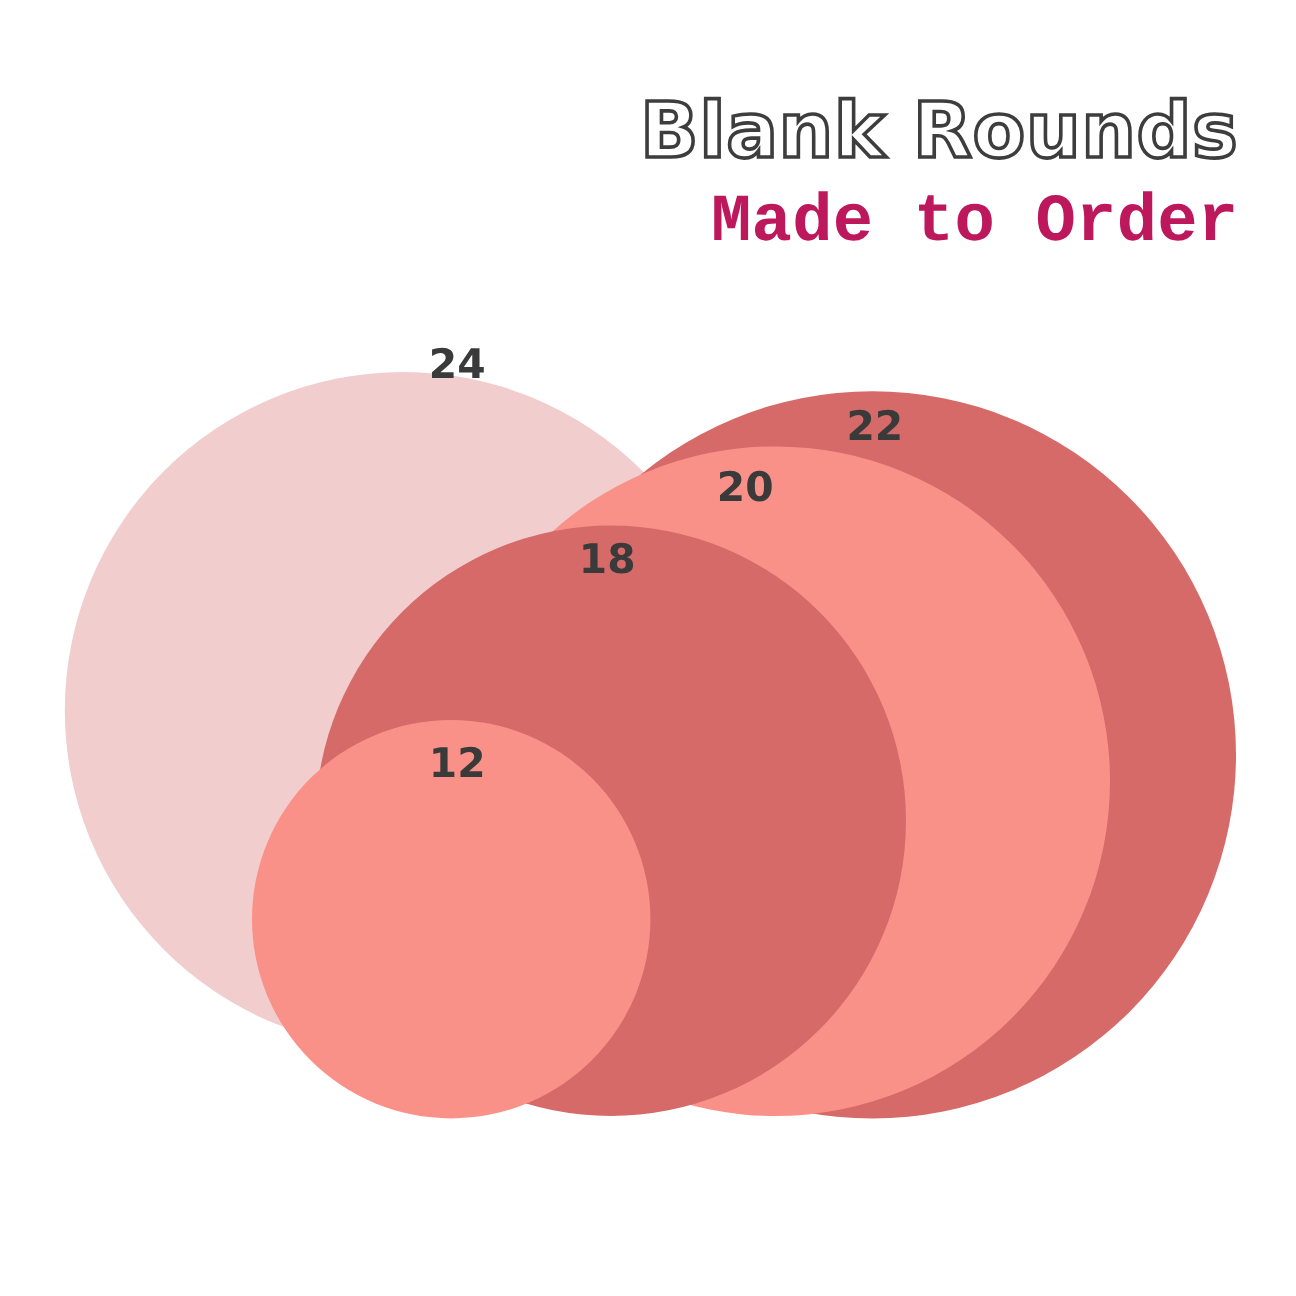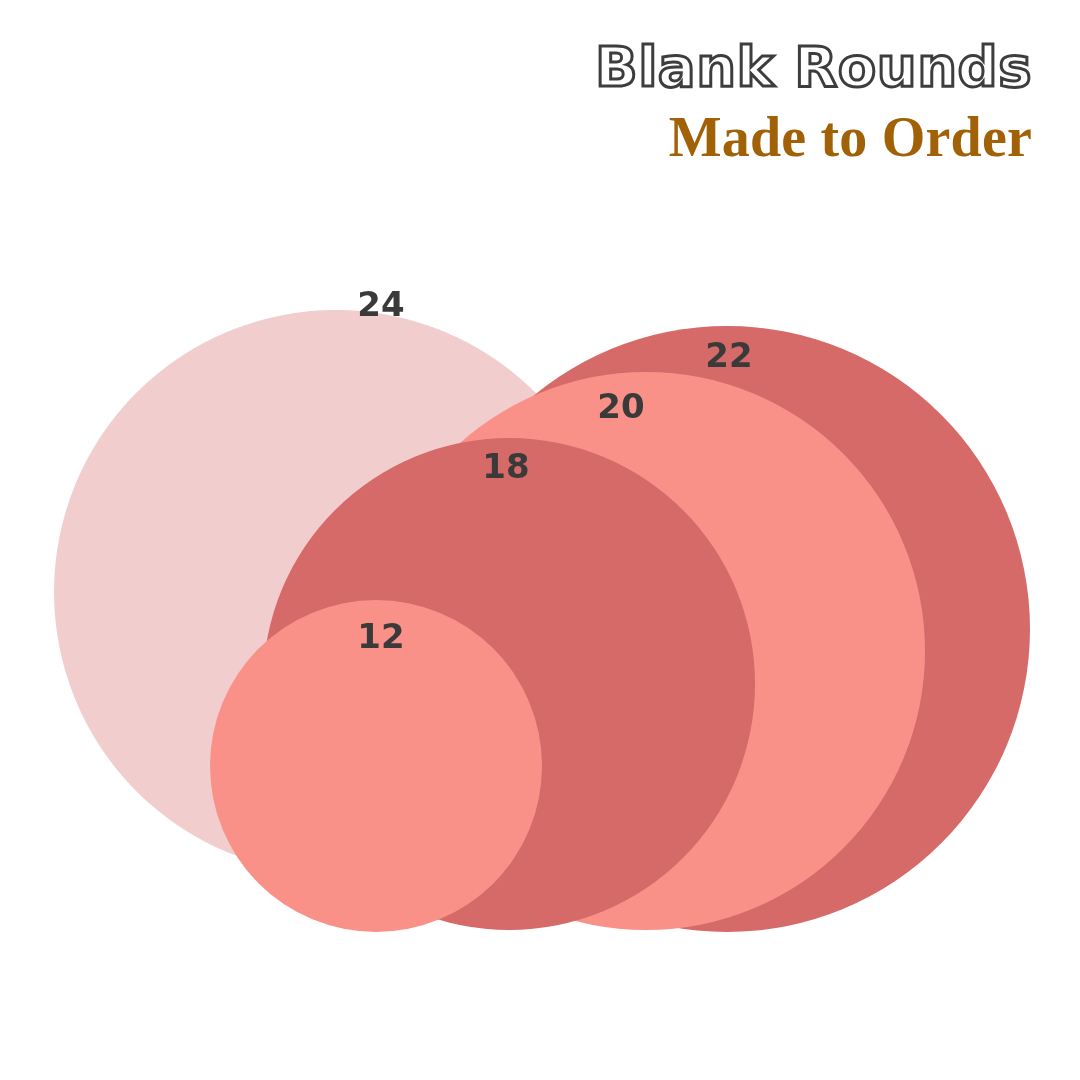--- a/index.html
+++ b/index.html
@@ -29,41 +29,42 @@
     position: absolute;
     top: 38px;
     right: 48px;
     text-align: right;
     line-height: 1;
     user-select: none;
   }
 
   .title-outline {
     display: block;
-    font-size: 56px;
+    font-size: 64px;
     font-weight: 700;
     letter-spacing: 0.5px;
     line-height: 1.02;
     color: transparent;
     -webkit-text-stroke: 3px #3d3d3d;
     text-stroke: 3px #3d3d3d;
     paint-order: stroke fill;
     white-space: nowrap;
     font-family: "DejaVu Sans", "Liberation Sans", sans-serif;
+    margin-top: 40px;
   }
 
   .title-solid {
     display: block;
     margin-top: 14px;
     font-size: 56px;
     font-weight: 700;
     letter-spacing: 0.2px;
-    color: #a16207;
+    color: #be185d;
     white-space: nowrap;
-    font-family: Liberation Serif, serif;
+    font-family: Liberation Mono, monospace;
   }
 
   
   .diagram {
     position: absolute;
     left: 0;
     top: 0;
     width: 998px;
     height: 1080px;
   }

